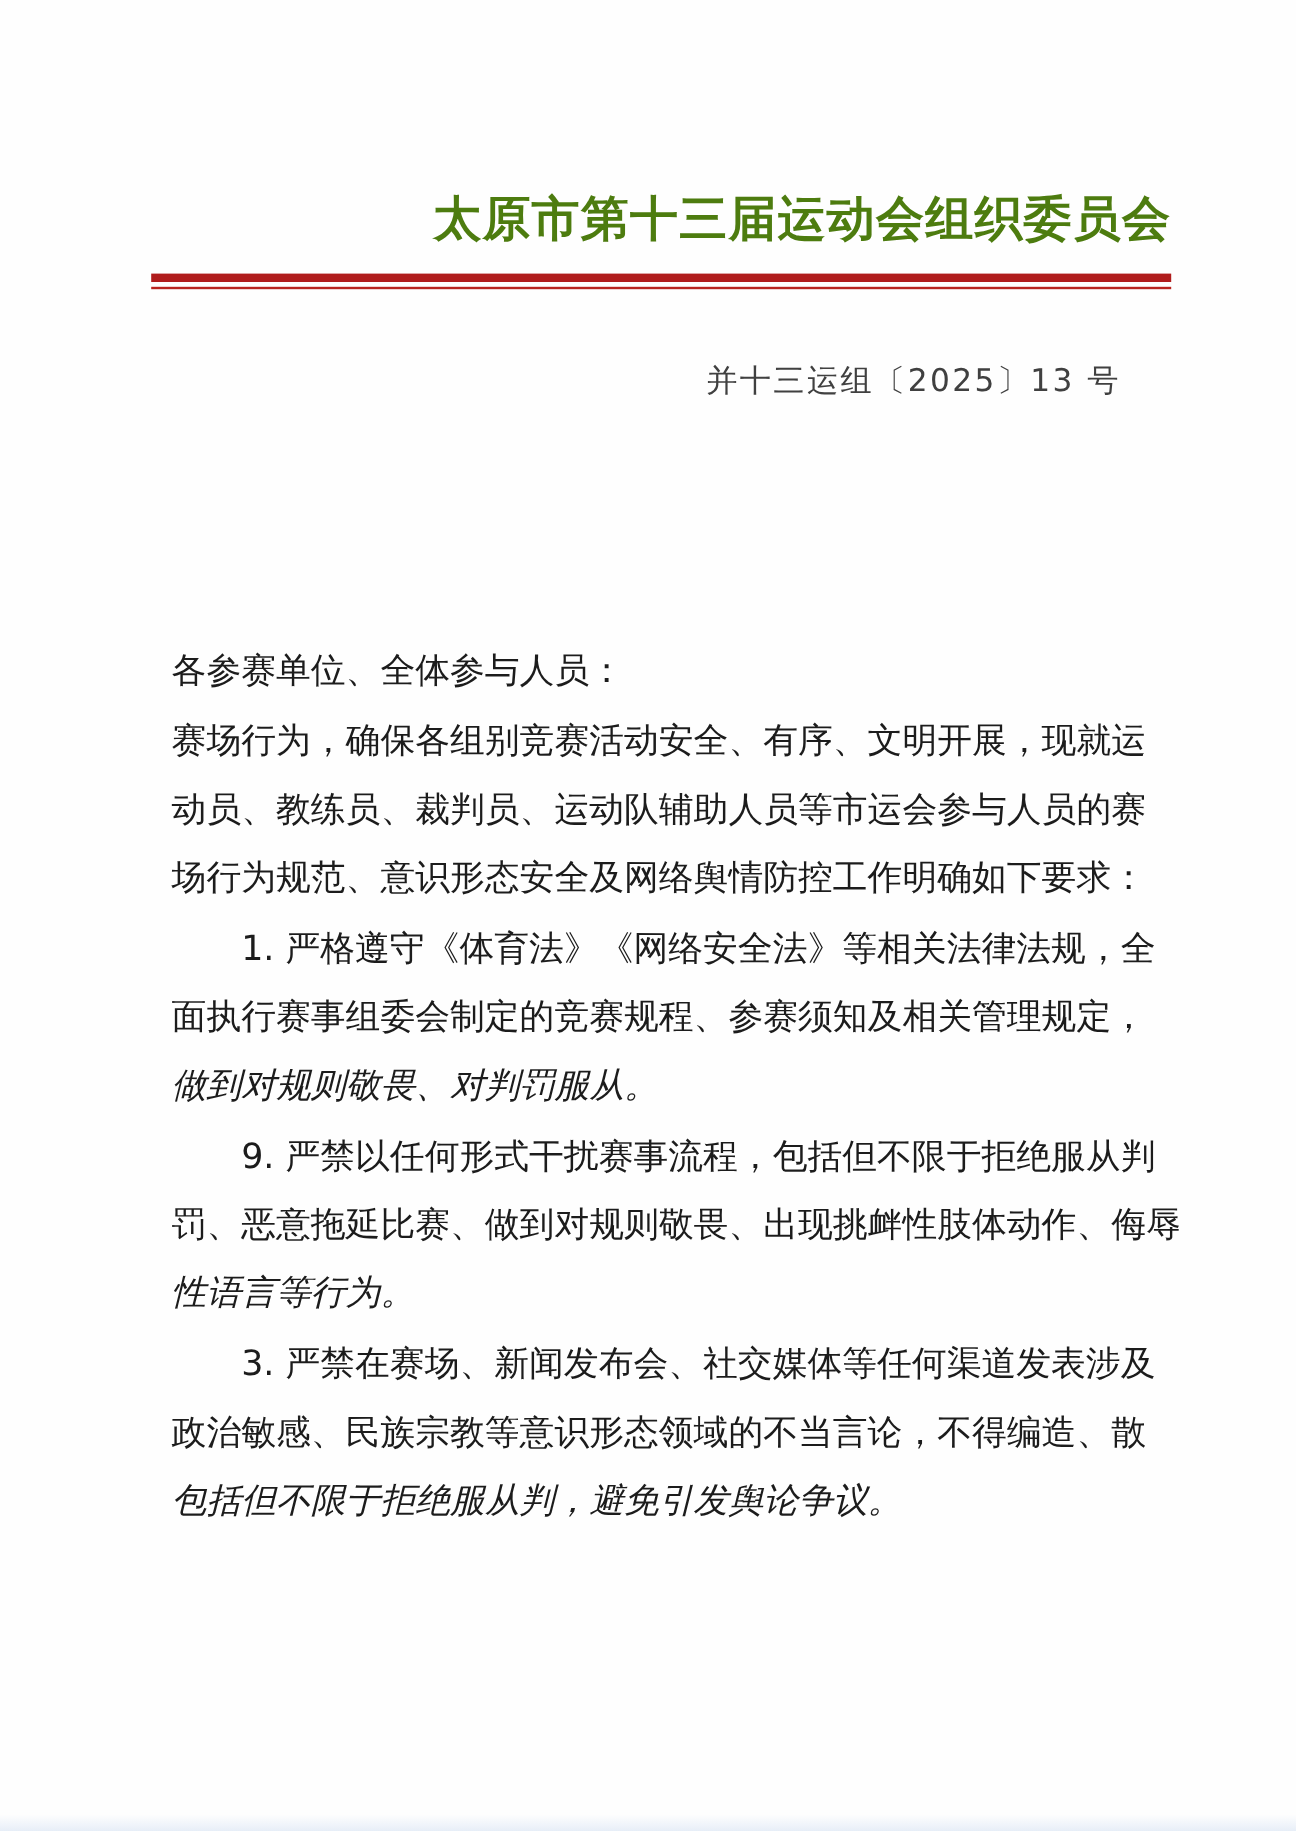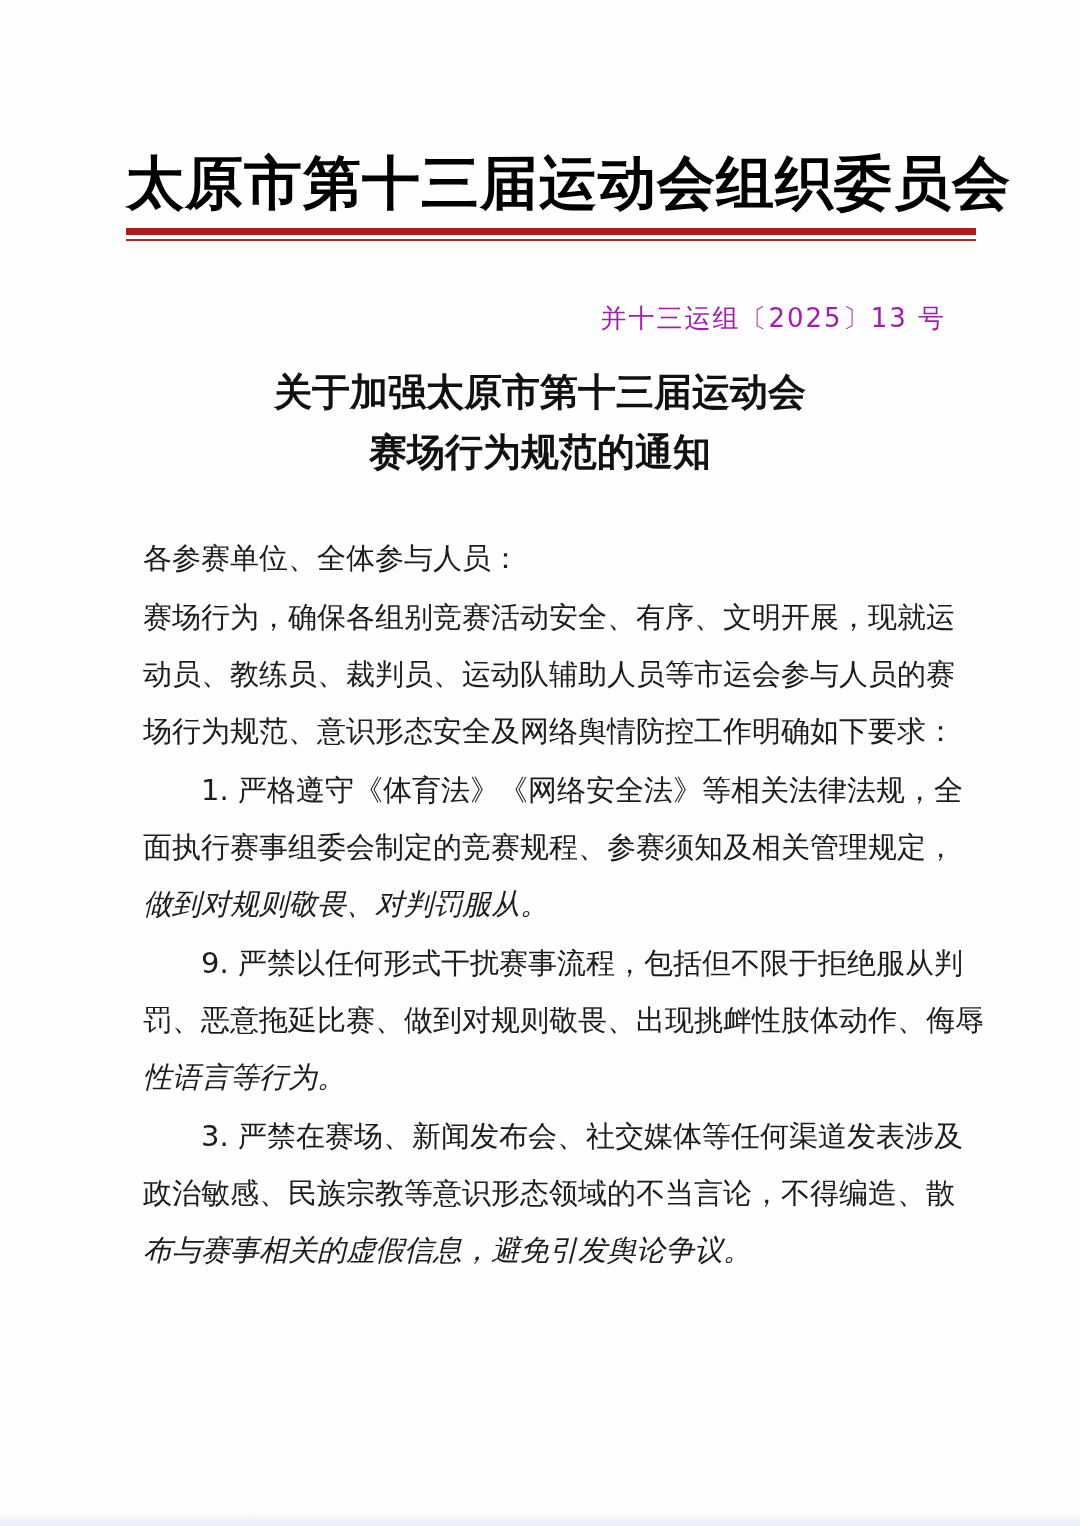--- a/index.html
+++ b/index.html
@@ -19,25 +19,25 @@
       position: absolute;
       left: 0; top: 0;
       width: 1080px;
       height: 1526px;
     }
     .org-header {
       position: absolute;
       left: 126px;
       top: 143px;
       width: 850px;
-      text-align: left;
+      text-align: right;
       font-family: "DejaVu Serif", "Liberation Serif", serif;
-      font-size: 58px;
+      font-size: 40px;
       font-weight: bold;
-      color: #000000;
+      color: #4d7c0f;
       letter-spacing: 1px;
       line-height: 80px;
       white-space: nowrap;
     }
     .rule-thick {
       position: absolute;
       left: 126px;
       top: 228px;
       width: 850px;
       height: 7px;
@@ -46,26 +46,26 @@
     .rule-thin {
       position: absolute;
       left: 126px;
       top: 239px;
       width: 850px;
       height: 2px;
       background: #b8241f;
     }
     .doc-number {
       position: absolute;
-      right: 134px;
+      right: 146px;
       top: 298px;
       font-family: "DejaVu Sans", "Liberation Sans", sans-serif;
       font-size: 26px;
       line-height: 40px;
-      color: #a21caf;
+      color: #404040;
       letter-spacing: 2px;
       white-space: nowrap;
     }
     .doc-title {
       position: absolute;
       left: 140px;
       top: 362px;
       width: 800px;
       text-align: center;
       font-family: "DejaVu Serif", "Liberation Serif", serif;
@@ -123,24 +123,20 @@
 <body>
 
 <div class="page">
 
   <div class="org-header">太原市第十三届运动会组织委员会</div>
   <div class="rule-thick"></div>
   <div class="rule-thin"></div>
 
   <div class="doc-number">并十三运组〔2025〕13 号</div>
 
-  <div class="doc-title">
-    <div>关于加强太原市第十三届运动会</div>
-    <div>赛场行为规范的通知</div>
-  </div>
 
   <div class="body-text">
     <div class="salutation">各参赛单位、全体参与人员：</div>
 
     <div class="para">
       <span class="line">赛场行为，确保各组别竞赛活动安全、有序、文明开展，现就运</span>
       <span class="line">动员、教练员、裁判员、运动队辅助人员等市运会参与人员的赛</span>
       <span class="line">场行为规范、意识形态安全及网络舆情防控工作明确如下要求：</span>
     </div>
 
@@ -152,18 +148,18 @@
 
     <div class="para">
       <span class="line first">9. 严禁以任何形式干扰赛事流程，包括但不限于拒绝服从判</span>
       <span class="line">罚、恶意拖延比赛、做到对规则敬畏、出现挑衅性肢体动作、侮辱</span>
       <span class="line last">性语言等行为。</span>
     </div>
 
     <div class="para">
       <span class="line first">3. 严禁在赛场、新闻发布会、社交媒体等任何渠道发表涉及</span>
       <span class="line">政治敏感、民族宗教等意识形态领域的不当言论，不得编造、散</span>
-      <span class="line last">布与赛事相关的虚假信息，避免引发舆论争议。</span>
+      <span class="line last">包括但不限于拒绝服从判，避免引发舆论争议。</span>
     </div>
   </div>
 
   <div class="scan-noise"></div>
 </div>
 
 </body></html>

